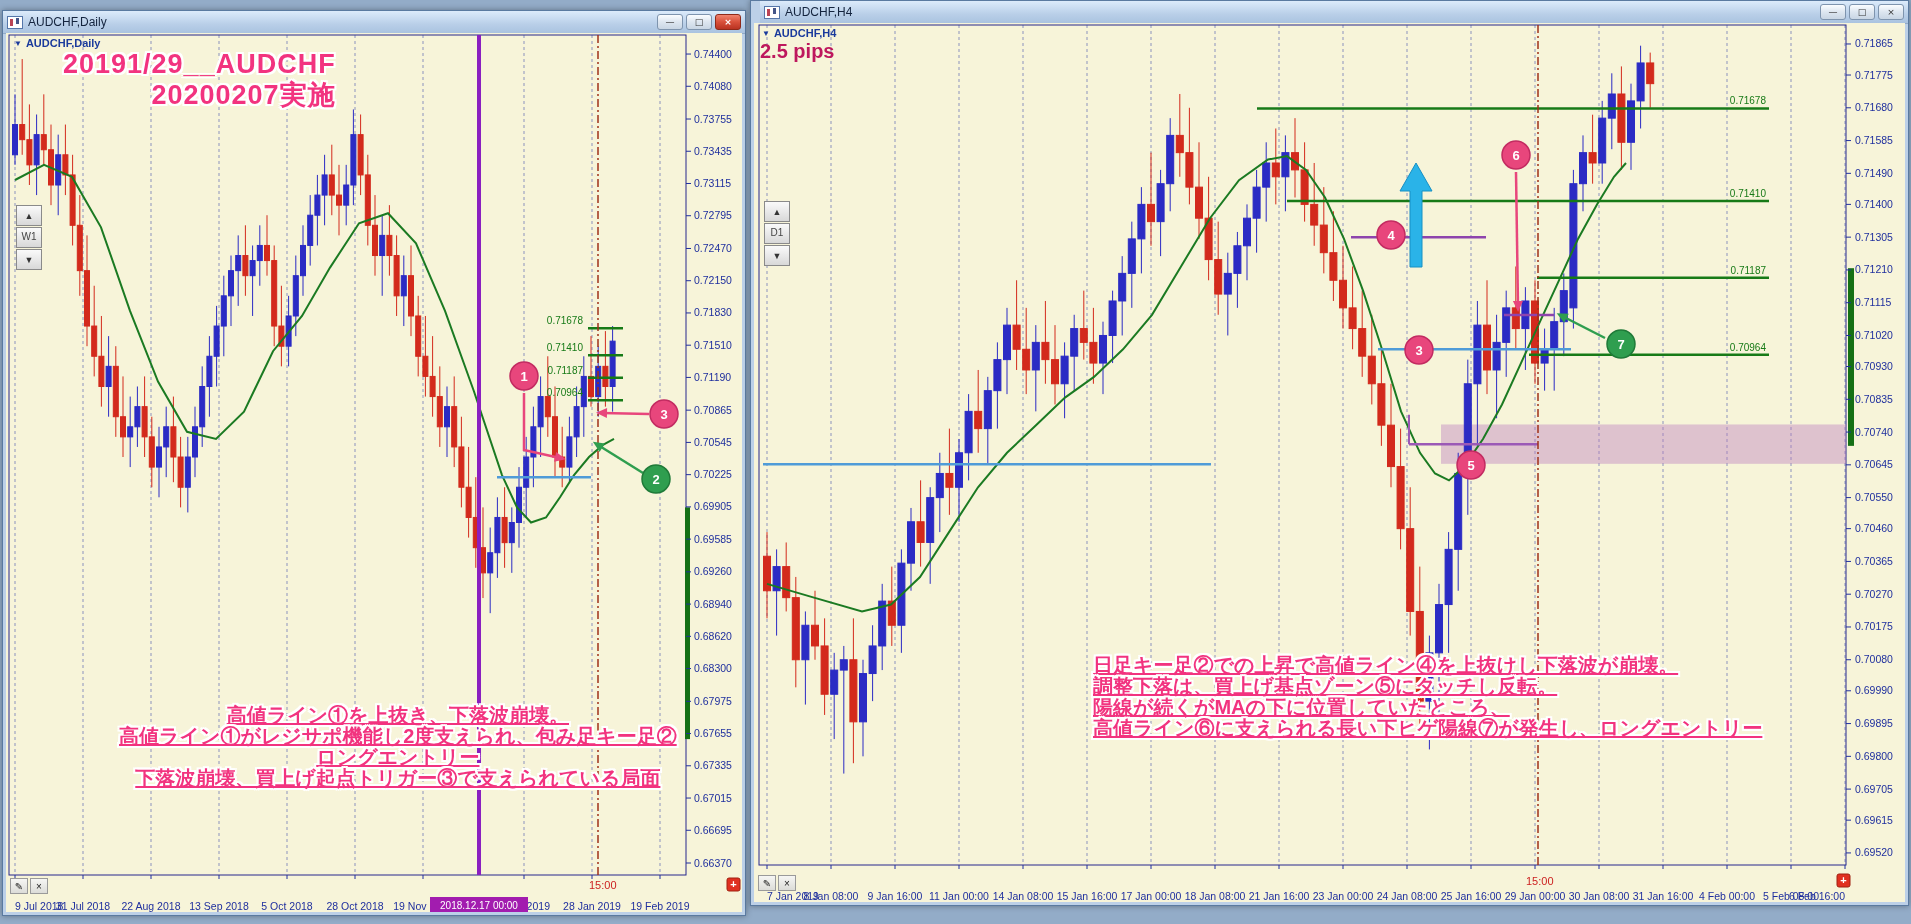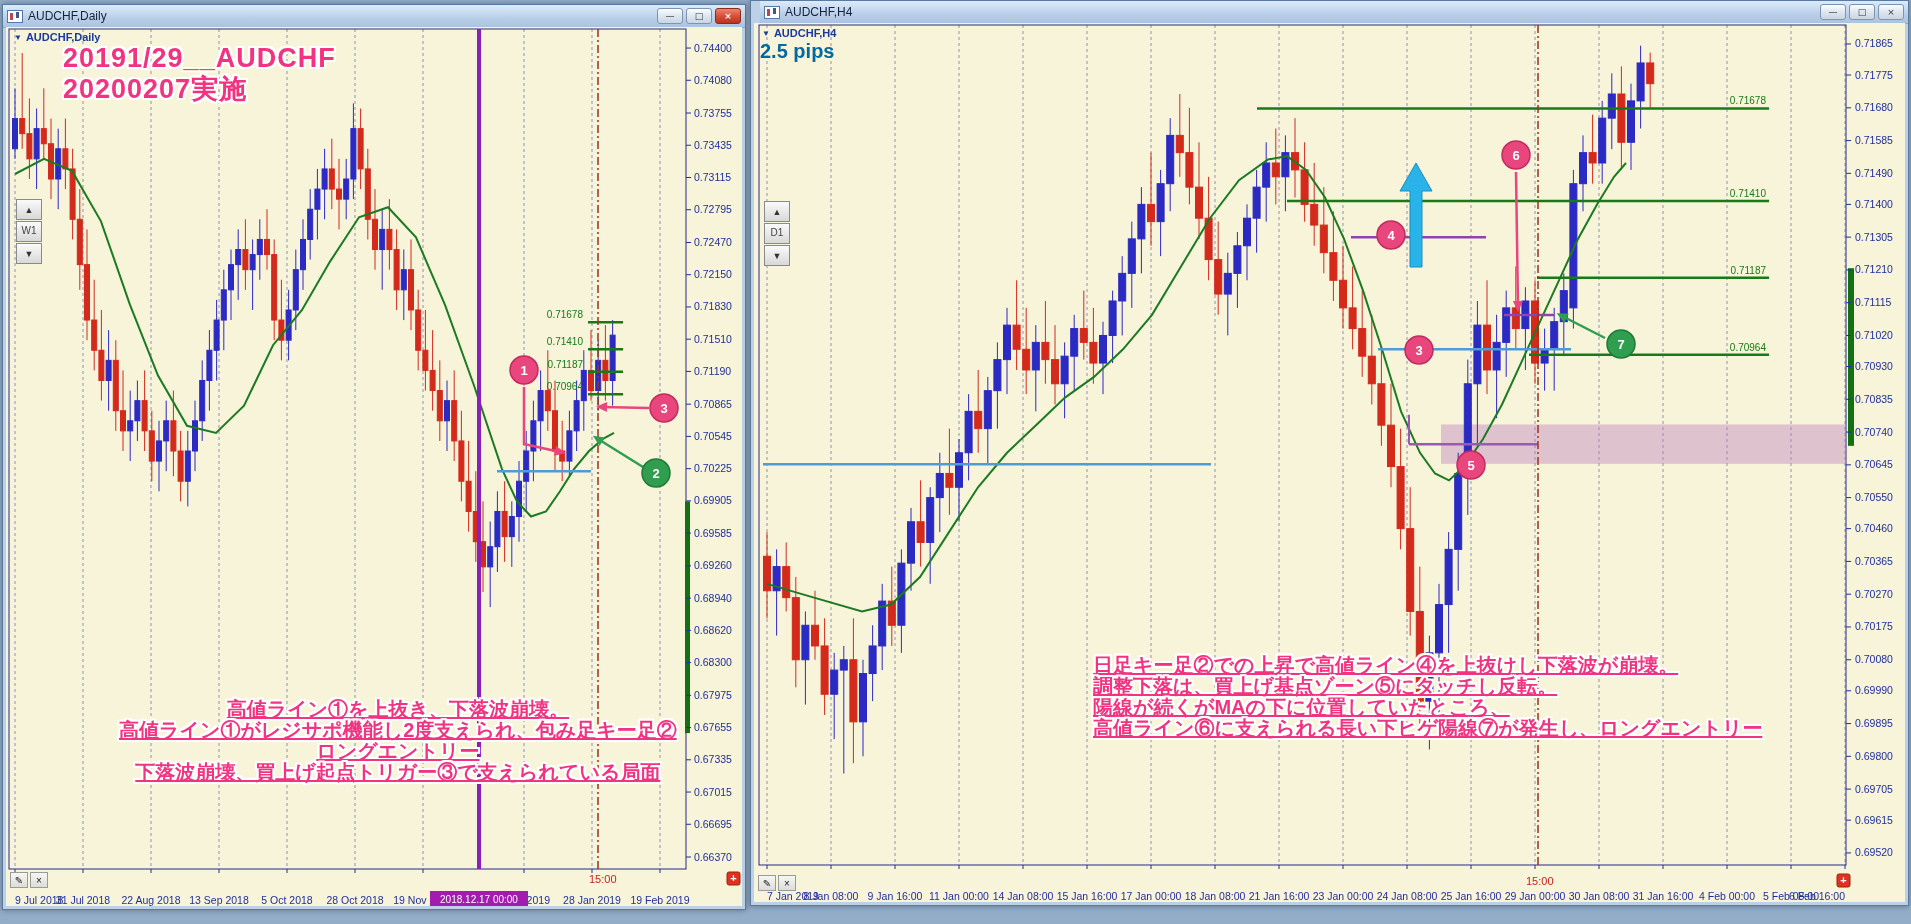--- a/index.html
+++ b/index.html
@@ -39,49 +39,49 @@
     position:absolute;left:3px;right:3px;top:22px;bottom:3px;
     background:#f7f4d9;overflow:hidden;
   }
   .client svg{position:absolute;left:0;top:0;}
   .chartlabel{
     position:absolute;font-size:11px;font-weight:bold;color:#1a3a9c;
     display:flex;align-items:center;gap:4px;
   }
   .chartlabel .tri{font-size:8px;}
   .pips{
-    position:absolute;font-size:20px;font-weight:bold;color:#0369a1;
+    position:absolute;font-size:20px;font-weight:bold;color:#be185d;
   }
   .outlined{
     color:#f2337f;font-weight:bold;
     text-shadow:-2px -2px 0 #fff,2px -2px 0 #fff,-2px 2px 0 #fff,2px 2px 0 #fff,
                 -2px 0 0 #fff,2px 0 0 #fff,0 -2px 0 #fff,0 2px 0 #fff;
     white-space:nowrap;
   }
-  .anno-title{position:absolute;font-size:27px;line-height:31px;letter-spacing:1px;}
+  .anno-title{position:absolute;font-size:27px;line-height:31px;letter-spacing:1px;text-align:right;}
   .anno-title .ind{}
   .anno-body{position:absolute;font-size:20px;line-height:21px;text-decoration:underline;}
   .tfw{position:absolute;width:26px;display:flex;flex-direction:column;gap:1px;}
   .tfw button,.tfw .tflabel{
     width:26px;height:21px;box-sizing:border-box;
     border:1px solid #8a8a8a;background:linear-gradient(#fafafa,#d8d8d8);
     font-size:9px;color:#333;text-align:center;line-height:18px;padding:0;
   }
   .tfw .tflabel{font-size:10px;color:#444;}
   .minibtns{position:absolute;display:flex;gap:2px;}
   .minibtns button{
     width:18px;height:16px;border:1px solid #9a9a9a;
     background:linear-gradient(#f6f6f4,#dcdcd8);
     font-size:10px;line-height:13px;color:#222;padding:0;
   }
 </style>
 </head>
 <body>
 
-<div class="win" style="left:2px;top:4px;width:744px;height:906px;">
+<div class="win" style="left:2px;top:10px;width:744px;height:906px;">
   <div class="titlebar">
     <span class="ticon">
       <svg width="16" height="13">
           <rect x="0.5" y="0.5" width="15" height="12" fill="#fff" stroke="#5577aa"></rect>
           <rect x="3" y="3" width="3" height="7" fill="#b45"></rect>
           <rect x="9" y="2" width="3" height="6" fill="#458"></rect>
         </svg>
     </span>
     <span class="ttext">AUDCHF,Daily</span>
     <span class="wbtns">

